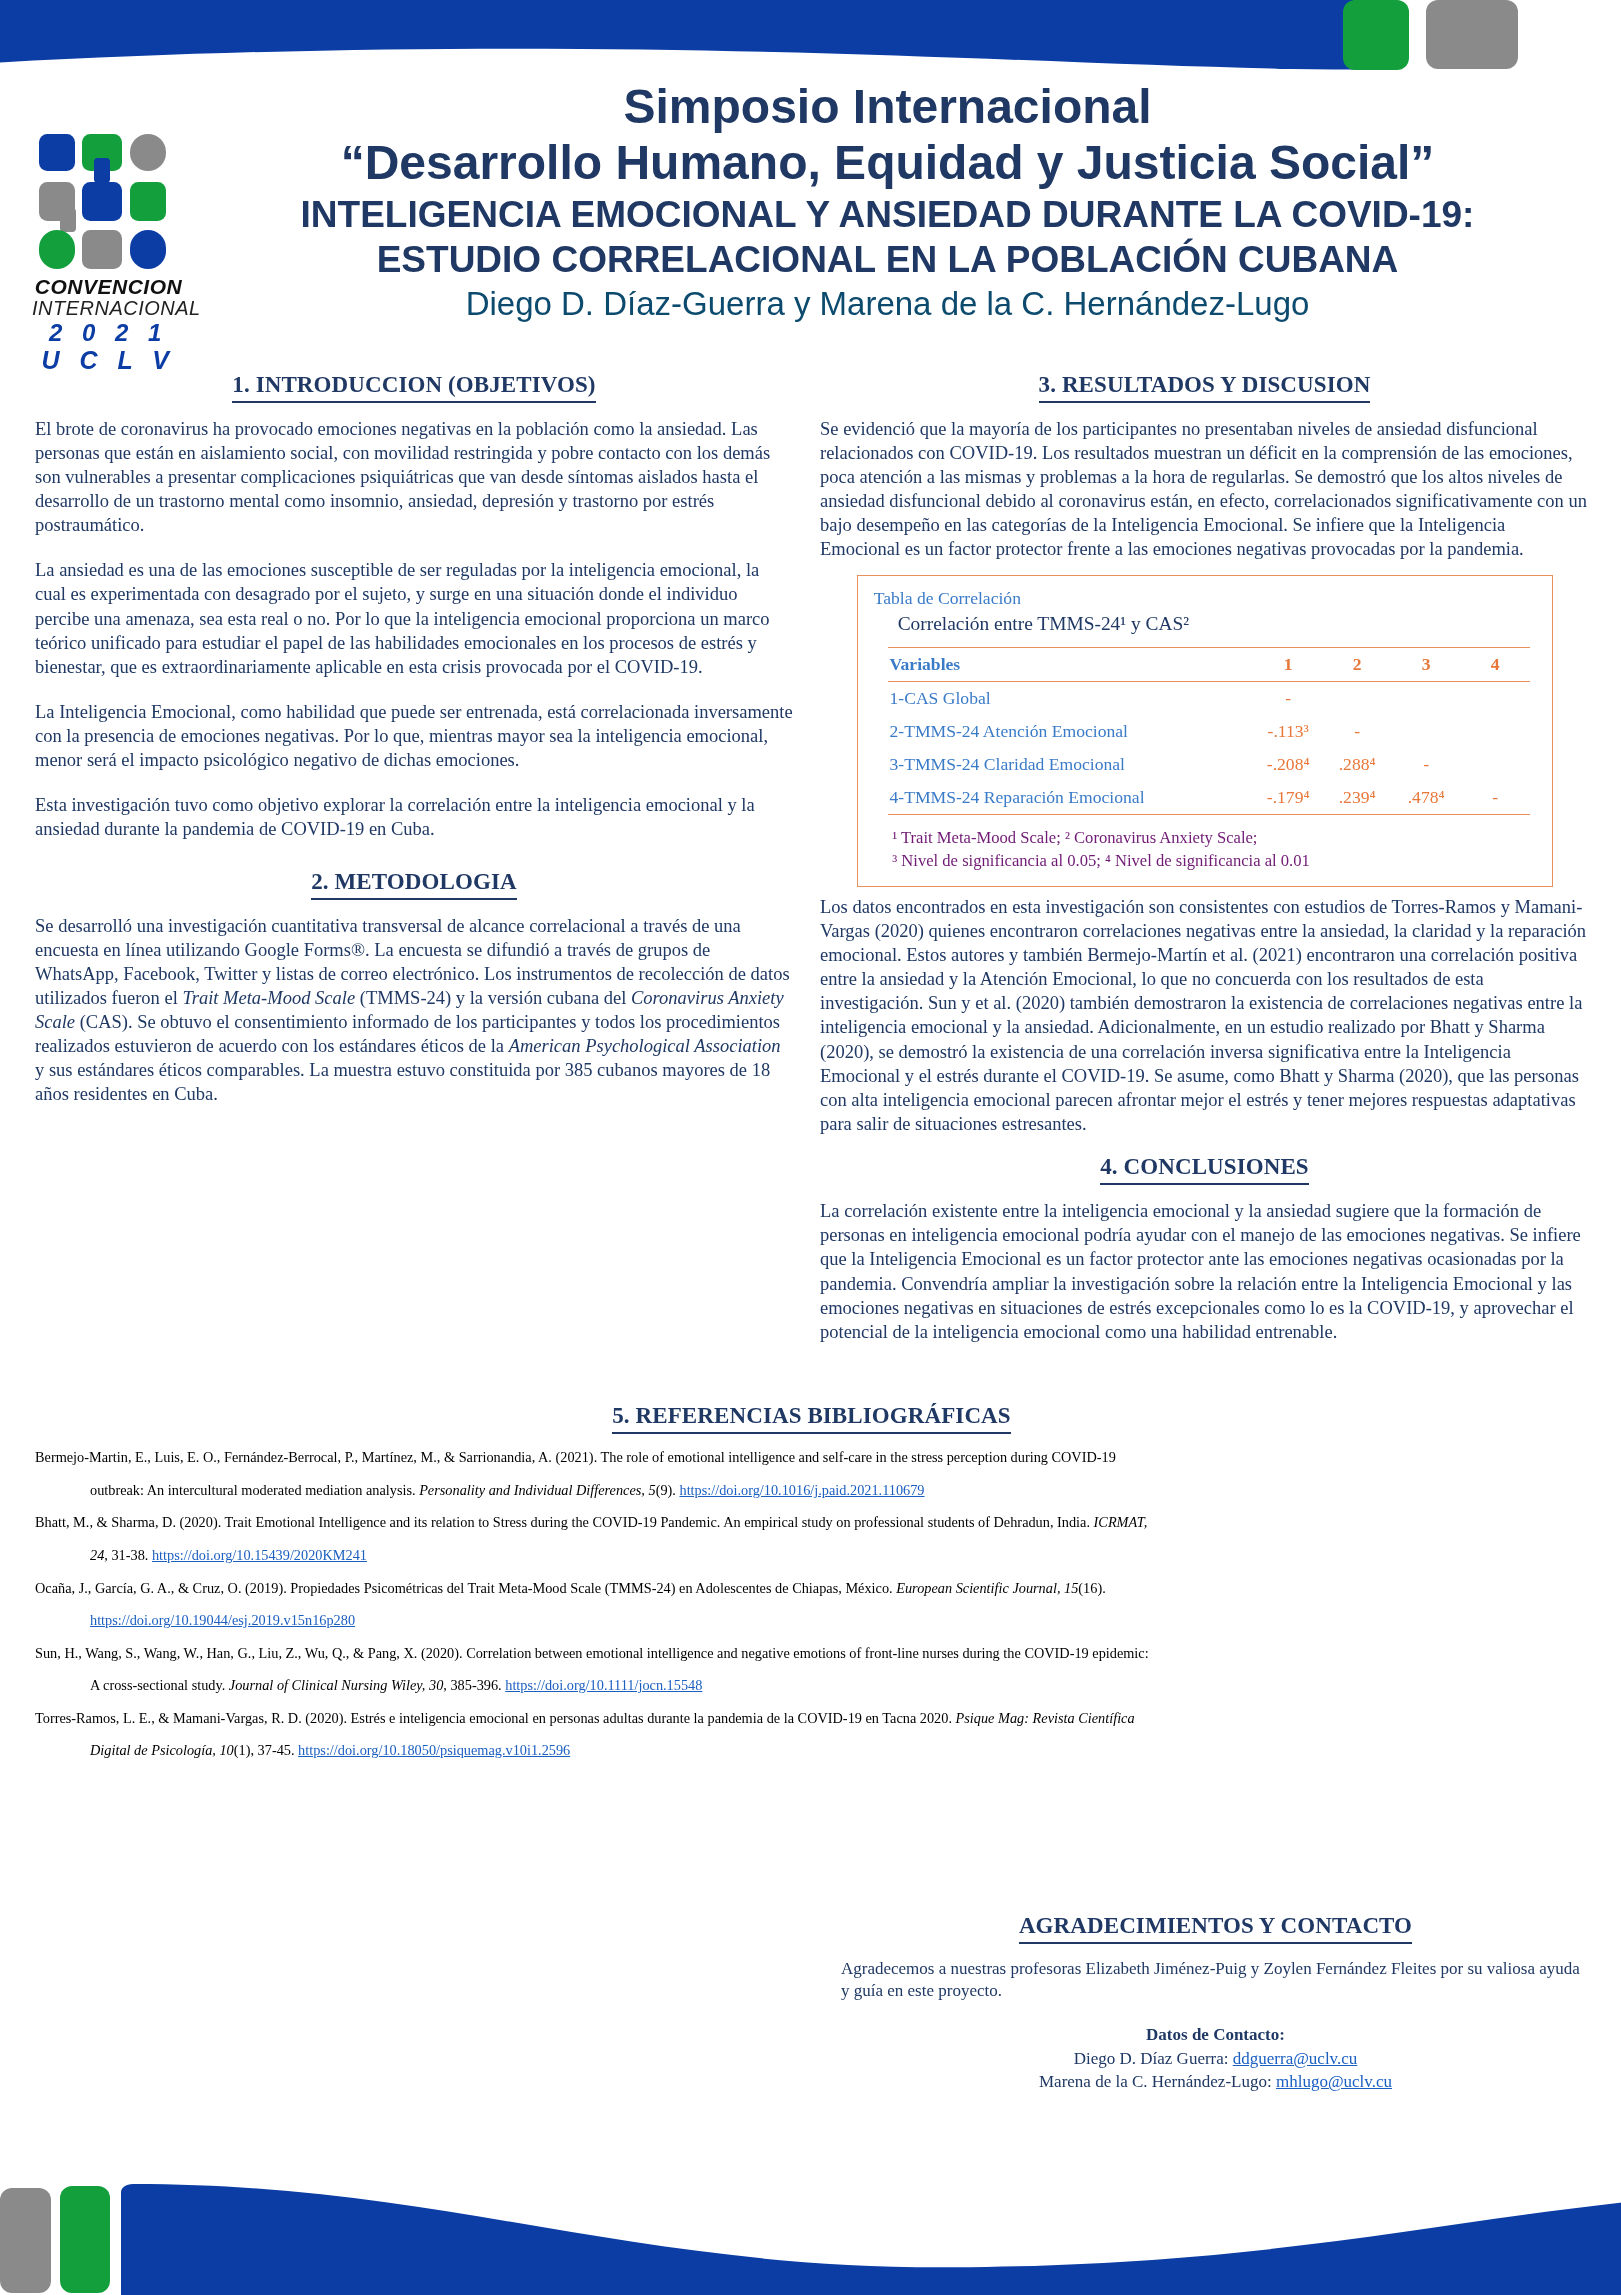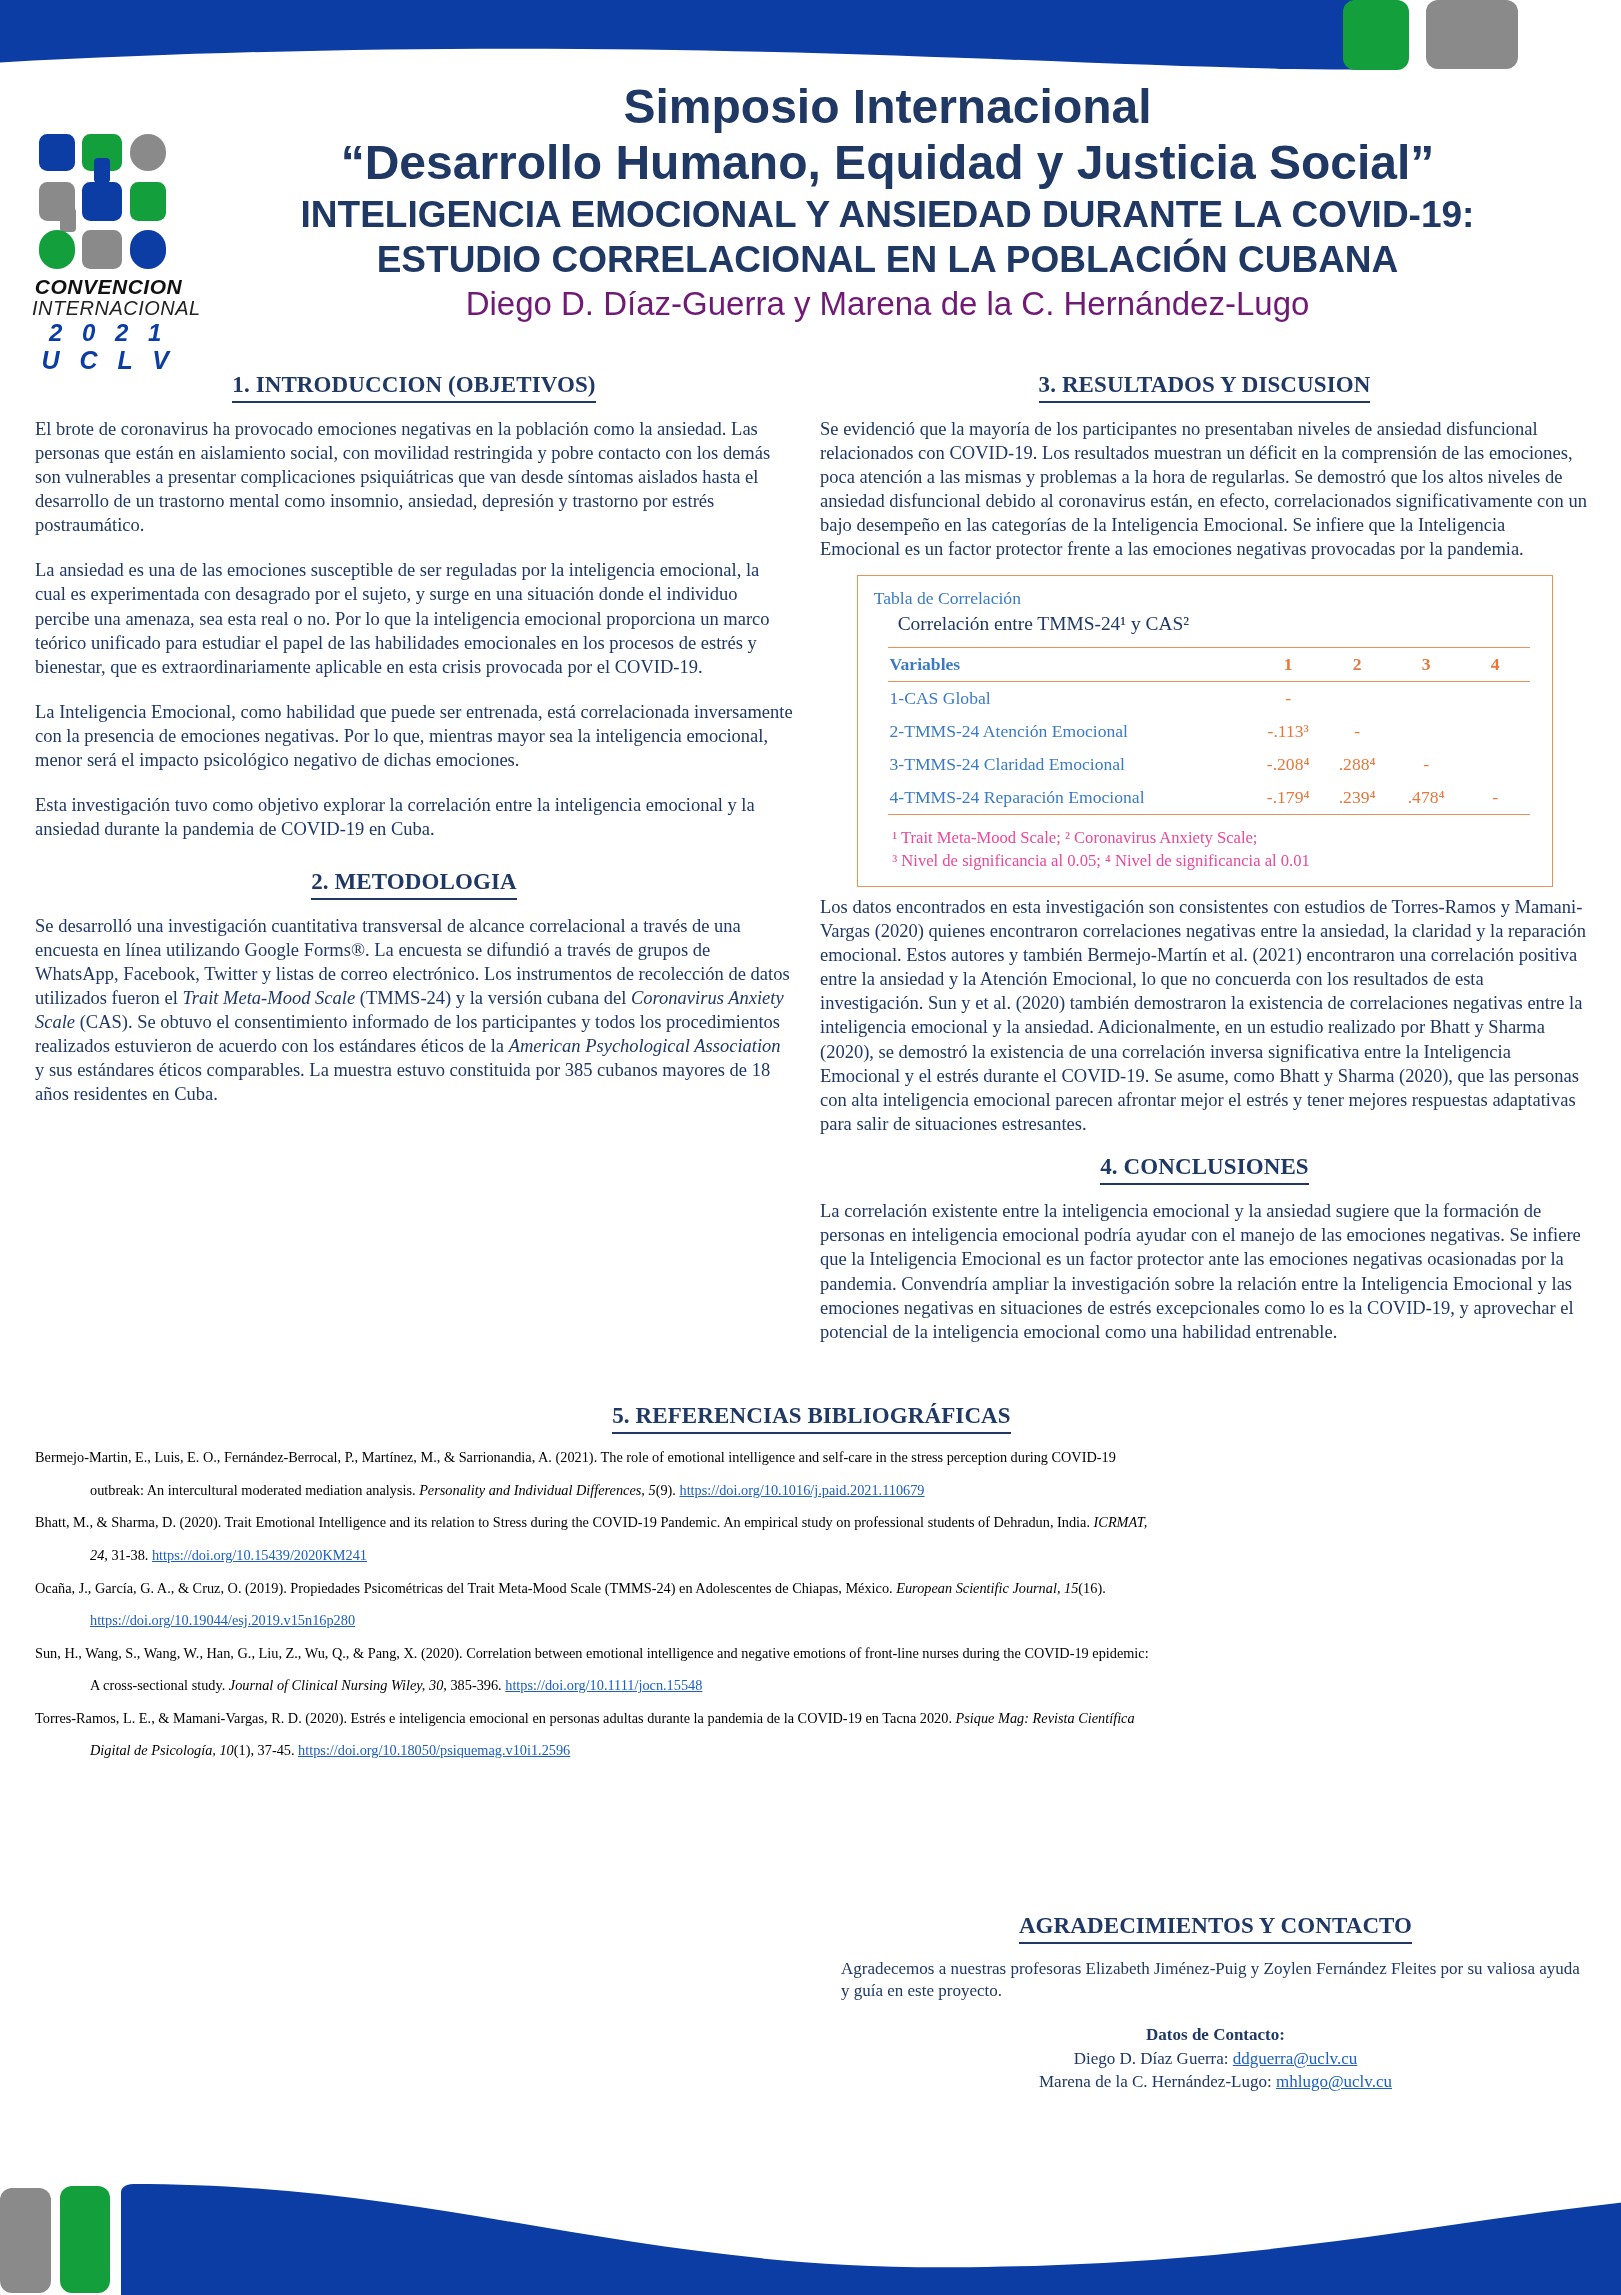--- a/index.html
+++ b/index.html
@@ -46,21 +46,21 @@
   .hdr-symp {
     font-family: "Liberation Sans", sans-serif; font-weight: bold;
     font-size: 48px; color: #1F3864; line-height: 1.17;
   }
   .hdr-title {
     font-family: "Liberation Sans", sans-serif; font-weight: bold;
     font-size: 37px; color: #1F3864; line-height: 1.17; margin-top: 1.8px;
   }
   .hdr-authors {
     font-family: "Liberation Sans", sans-serif; font-weight: normal;
-    font-size: 33px; color: #701a75; line-height: 1.2; margin-top: 2.8px;
+    font-size: 33px; color: #0c4a6e; line-height: 1.2; margin-top: 2.8px;
   }
 
   
   .sec-head {
     font-family: Liberation Serif, serif; font-weight: bold;
     color: #1F3864; text-align: center; font-size: 23px;
     letter-spacing: 0.1px;
   }
   .sec-head span { border-bottom: 2.3px solid #1F3864; padding-bottom: 3.2px; display: inline-block; }
 
@@ -101,21 +101,21 @@
     font-size: 17.6px; padding: 6px 1.8px; text-align: left;
   }
   table.corr thead th { color: #3A7BC8; }
   table.corr thead th.num { color: #E8773A; text-align: center; width: 69px; }
   table.corr tbody td.var { color: #3A7BC8; }
   table.corr tbody td.val { color: #E8773A; text-align: center; width: 69px; }
   .rule-top   { border-top: 1.8px solid #E8915A; }
   .rule-mid   { border-bottom: 1.8px solid #E8915A; }
   .tbl-notes {
     font-family: "Liberation Serif", serif; font-size: 16.6px;
-    color: #ec4899; margin: 12px 0 0 18.5px; line-height: 1.35;
+    color: #701a75; margin: 12px 0 0 18.5px; line-height: 1.35;
   }
 
   
   #refs { position: absolute; left: 35px; top: 1403px; width: 1553px; }
   #refs-head { text-align: center; }
   .ref-item {
     font-family: "Liberation Serif", serif;
     font-size: 14.3px; line-height: 1.30; color: #000000;
     margin-top: 14px;
   }

